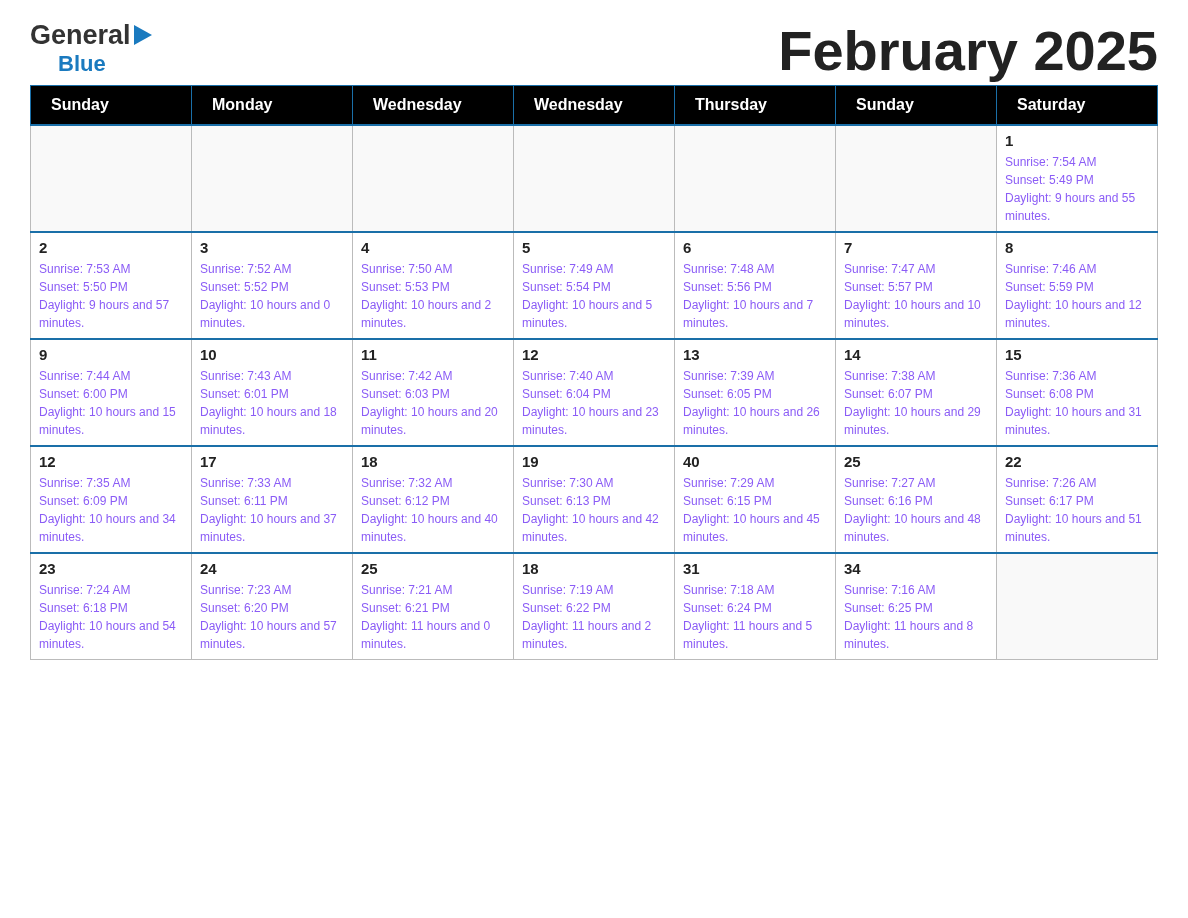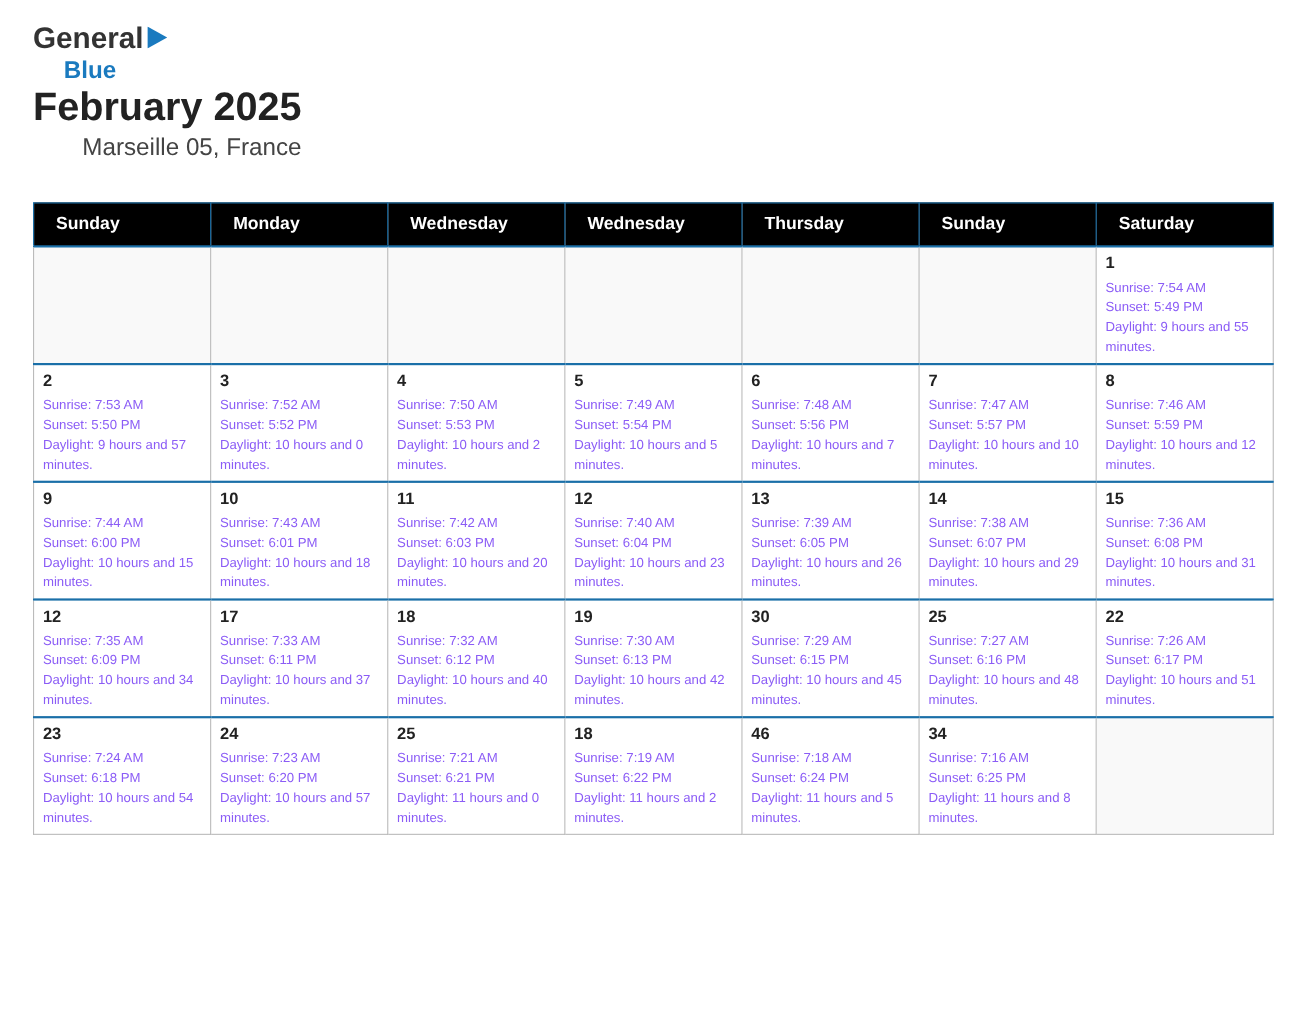--- a/index.html
+++ b/index.html
@@ -7,28 +7,27 @@
       font-family: Arial, sans-serif;
       background: #fff;
       padding: 20px 30px;
       width: 1188px;
       min-height: 918px;
     }
     .header {
       display: flex;
       justify-content: space-between;
       align-items: flex-start;
-      margin-bottom: 37px;
-      flex-direction: column;
+      margin-bottom: 3px;
     }
     .title-section {
       text-align: right;
     }
     .month-title {
-      font-size: 36px;
+      font-size: 56px;
       font-weight: bold;
       color: #222;
       line-height: 1.1;
     }
     .location {
       font-size: 22px;
       color: #444;
       margin-top: 4px;
     }
     .calendar {
@@ -93,21 +92,20 @@
           <polygon points="0,0 18,10 0,20" fill="#1a7abf"></polygon>
         </svg>
       </span>
     </div>
     <div style="margin-left:28px;">
       <span style="font-size:22px;font-weight:bold;color:#1a7abf;text-align:center;">Blue</span>
     </div>
   </div>
   <div class="title-section">
     <div class="month-title">February 2025</div>
-    <div class="location">Marseille 05, France</div>
   </div>
 </div>
 
 <table class="calendar">
   <thead>
     <tr>
     <th>Sunday</th>
         <th>Monday</th>
         <th>Wednesday</th>
         <th>Wednesday</th>
@@ -200,21 +198,21 @@
         </td>
         <td>
           <div class="day-number">18</div>
           <div class="day-info">Sunrise: 7:32 AM<br>Sunset: 6:12 PM<br>Daylight: 10 hours and 40 minutes.</div>
         </td>
         <td>
           <div class="day-number">19</div>
           <div class="day-info">Sunrise: 7:30 AM<br>Sunset: 6:13 PM<br>Daylight: 10 hours and 42 minutes.</div>
         </td>
         <td>
-          <div class="day-number">30</div>
+          <div class="day-number">40</div>
           <div class="day-info">Sunrise: 7:29 AM<br>Sunset: 6:15 PM<br>Daylight: 10 hours and 45 minutes.</div>
         </td>
         <td>
           <div class="day-number">25</div>
           <div class="day-info">Sunrise: 7:27 AM<br>Sunset: 6:16 PM<br>Daylight: 10 hours and 48 minutes.</div>
         </td>
         <td>
           <div class="day-number">22</div>
           <div class="day-info">Sunrise: 7:26 AM<br>Sunset: 6:17 PM<br>Daylight: 10 hours and 51 minutes.</div>
         </td>
@@ -230,21 +228,21 @@
         </td>
         <td>
           <div class="day-number">25</div>
           <div class="day-info">Sunrise: 7:21 AM<br>Sunset: 6:21 PM<br>Daylight: 11 hours and 0 minutes.</div>
         </td>
         <td>
           <div class="day-number">18</div>
           <div class="day-info">Sunrise: 7:19 AM<br>Sunset: 6:22 PM<br>Daylight: 11 hours and 2 minutes.</div>
         </td>
         <td>
-          <div class="day-number">46</div>
+          <div class="day-number">31</div>
           <div class="day-info">Sunrise: 7:18 AM<br>Sunset: 6:24 PM<br>Daylight: 11 hours and 5 minutes.</div>
         </td>
         <td>
           <div class="day-number">34</div>
           <div class="day-info">Sunrise: 7:16 AM<br>Sunset: 6:25 PM<br>Daylight: 11 hours and 8 minutes.</div>
         </td>
         <td class="empty-cell"></td>
       </tr>
     </tbody>
 </table>

